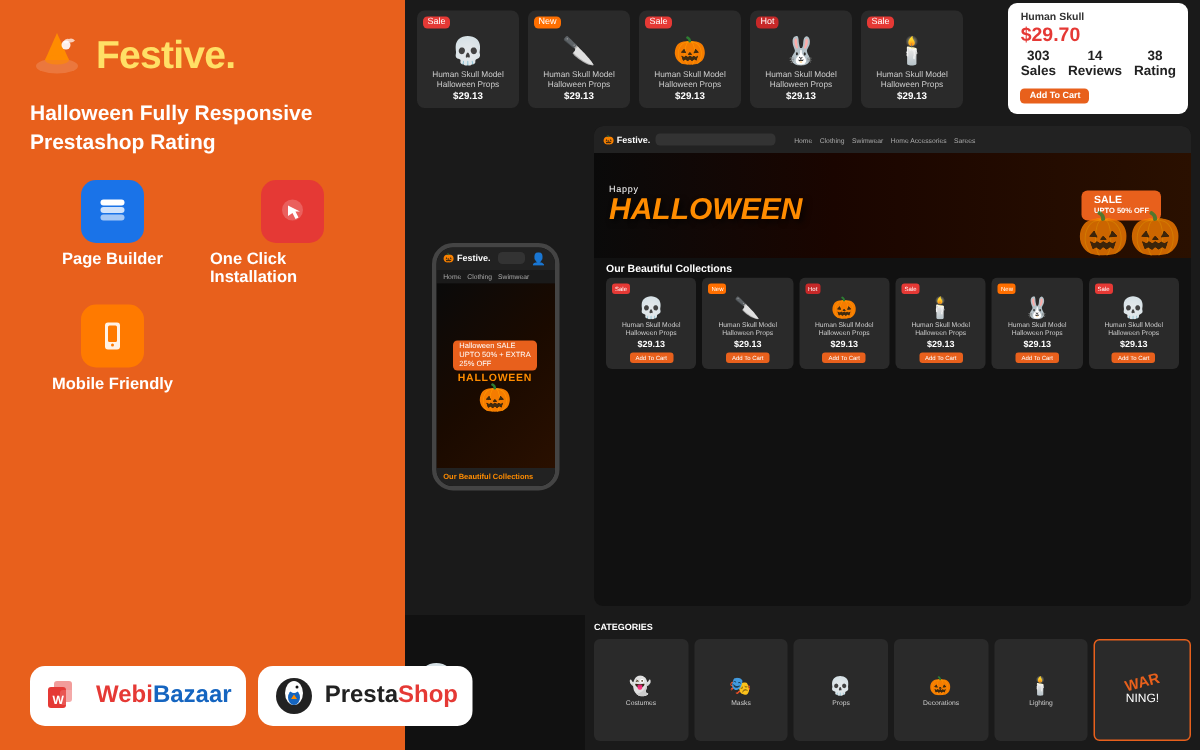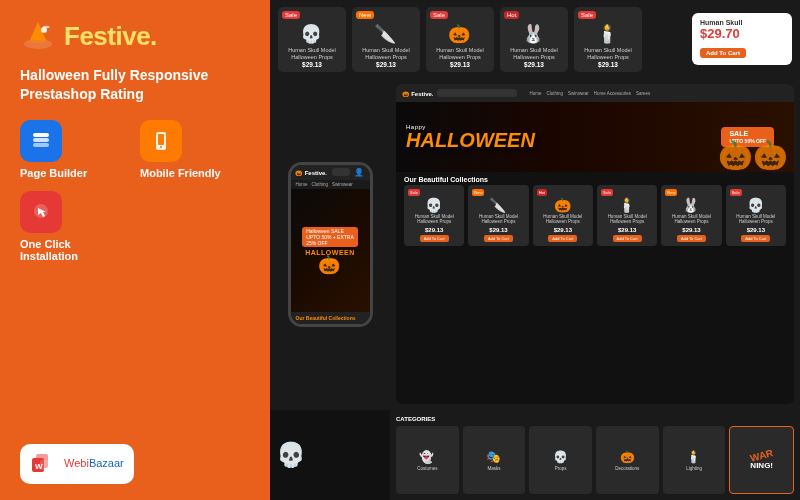--- a/index.html
+++ b/index.html
@@ -56,21 +56,21 @@
     .features-grid {
       display: grid;
       grid-template-columns: 1fr 1fr;
       gap: 12px 10px;
       margin-bottom: 18px;
     }
 
     .feature-item {
       display: flex;
       flex-direction: column;
-      align-items: flex-start;
+      align-items: center;
       gap: 5px;
     }
 
     .feature-icon-box {
       width: 42px;
       height: 42px;
       border-radius: 10px;
       display: flex;
       align-items: center;
       justify-content: center;
@@ -102,22 +102,22 @@
     .logo-block {
       display: flex;
       align-items: center;
       gap: 6px;
       background: #fff;
       border-radius: 10px;
       padding: 6px 10px;
     }
 
     .logo-block-text {
-      font-size: 11px;
-      font-weight: 400;
+      font-size: 16px;
+      font-weight: 700;
       color: #222;
       line-height: 1.2;
     }
 
     
     .right-panel {
       flex: 1;
       background: #fff;
       display: flex;
       flex-direction: column;
@@ -571,54 +571,70 @@
       <div class="feature-icon-box icon-blue">
         <svg width="22" height="22" viewBox="0 0 22 22" fill="none">
           <rect x="3" y="13" width="16" height="4" rx="2" fill="#fff" opacity="0.6"></rect>
           <rect x="3" y="8" width="16" height="4" rx="2" fill="#fff" opacity="0.8"></rect>
           <rect x="3" y="3" width="16" height="4" rx="2" fill="#fff"></rect>
         </svg>
       </div>
       <span class="feature-label">Page Builder</span>
     </div>
     <div class="feature-item">
+      <div class="feature-icon-box icon-red">
+        <svg width="22" height="22" viewBox="0 0 22 22" fill="none">
+          <circle cx="11" cy="10" r="7" fill="#fff" opacity="0.2"></circle>
+          <path d="M8 7 L8 14 L11 12 L13 16 L15 15 L13 11 L16 11Z" fill="#fff"></path>
+        </svg>
+      </div>
+      <span class="feature-label">One Click Installation</span>
+    </div>
+    <div class="feature-item">
       <div class="feature-icon-box icon-orange2">
         <svg width="22" height="22" viewBox="0 0 22 22" fill="none">
           <rect x="6" y="2" width="10" height="18" rx="2" fill="#fff" opacity="0.9"></rect>
           <rect x="8" y="4" width="6" height="11" rx="1" fill="#ff7a00"></rect>
           <circle cx="11" cy="17" r="1" fill="#ff7a00"></circle>
         </svg>
       </div>
       <span class="feature-label">Mobile Friendly</span>
-    </div>
-    <div class="feature-item">
-      <div class="feature-icon-box icon-red">
-        <svg width="22" height="22" viewBox="0 0 22 22" fill="none">
-          <circle cx="11" cy="10" r="7" fill="#fff" opacity="0.2"></circle>
-          <path d="M8 7 L8 14 L11 12 L13 16 L15 15 L13 11 L16 11Z" fill="#fff"></path>
-        </svg>
-      </div>
-      <span class="feature-label">One Click Installation</span>
     </div>
   </div>
 
   <div class="bottom-logos">
     <div class="logo-block">
       <svg width="28" height="28" viewBox="0 0 28 28">
         <rect x="2" y="8" width="12" height="14" rx="2" fill="#e53935"></rect>
         <rect x="6" y="4" width="12" height="14" rx="2" fill="#e53935" opacity="0.5"></rect>
         <rect x="10" y="10" width="10" height="10" rx="2" fill="#fff" opacity="0.15"></rect>
         <text x="5" y="19" font-size="8" font-weight="900" fill="#fff" font-family="Arial">W</text>
       </svg>
       <div>
         <div class="logo-block-text">
           <span style="color:#e53935">Webi</span><span style="color:#1565c0">Bazaar</span>
         </div>
       </div>
     </div>
+    <div class="logo-block">
+
+      <svg width="28" height="28" viewBox="0 0 28 28">
+        <circle cx="14" cy="14" r="12" fill="#222"></circle>
+        <ellipse cx="14" cy="12" rx="6" ry="8" fill="#fff"></ellipse>
+        <ellipse cx="14" cy="15" rx="4" ry="5" fill="#1565c0"></ellipse>
+        <ellipse cx="14" cy="9" rx="3" ry="3" fill="#fff"></ellipse>
+        <circle cx="16" cy="8" r="1" fill="#111"></circle>
+        <path d="M14 13 L12 16 L16 16Z" fill="#ff8c00"></path>
+      </svg>
+      <div>
+        <div class="logo-block-text">
+          <span style="color:#222">Presta</span><span style="color:#e53935">Shop</span>
+        </div>
+      </div>
+    </div>
   </div>
 </div>
 
 <div class="right-panel">
 
   <div class="top-row">
     <div class="product-card-mini">
       <span class="badge">Sale</span>
       <div class="product-img">💀</div>
       <div class="product-title">Human Skull Model Halloween Props</div>
@@ -645,20 +661,34 @@
     <div class="product-card-mini">
       <span class="badge">Sale</span>
       <div class="product-img">🕯️</div>
       <div class="product-title">Human Skull Model Halloween Props</div>
       <div class="product-price">$29.13</div>
     </div>
 
     <div class="price-box-right">
       <div class="price-title">Human Skull</div>
       <div class="price-big">$29.70</div>
+      <div class="price-stats">
+        <div class="stat">
+          <span>303</span>
+          <span>Sales</span>
+        </div>
+        <div class="stat">
+          <span>14</span>
+          <span>Reviews</span>
+        </div>
+        <div class="stat">
+          <span>38</span>
+          <span>Rating</span>
+        </div>
+      </div>
       <div class="btn-cart">Add To Cart</div>
     </div>
   </div>
 
   <div class="middle-row">
 
     <div class="mobile-mockup-col">
       <div class="mobile-mockup">
         <div class="mobile-header">
           <span class="mobile-logo-text">🎃 Festive.</span>
@@ -785,19 +815,19 @@
           <div class="bci-img">🎃</div>
           <div class="bci-label">Decorations</div>
         </div>
         <div class="bottom-cat-item">
           <div class="bci-img">🕯️</div>
           <div class="bci-label">Lighting</div>
         </div>
 
         <div class="bottom-cat-item" style="background:#2a2a2a;border:1px solid #e8601c;">
           <div style="font-size:10px;color:#e8601c;font-weight:900;transform:rotate(-15deg)">WAR</div>
-          <div style="font-size:8px;color:#fff;font-weight:700">NING!</div>
+          <div style="font-size:8px;color:#fff;font-weight:400">NING!</div>
         </div>
       </div>
     </div>
   </div>
 
 </div>
 
 </body></html>

